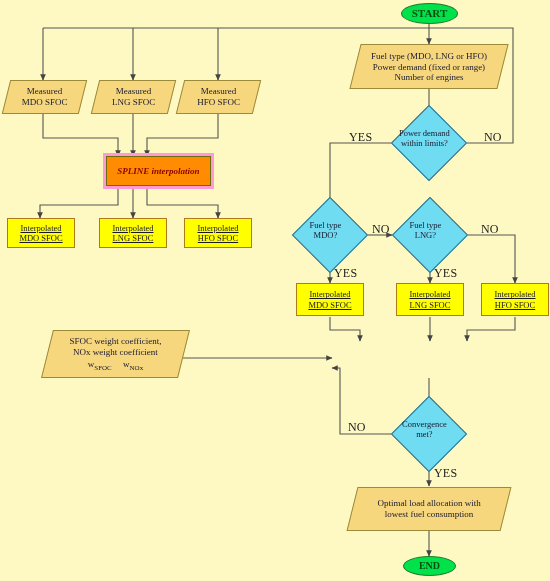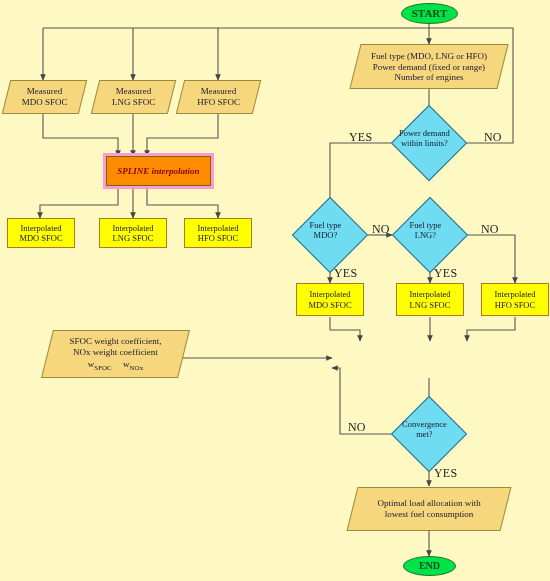--- a/index.html
+++ b/index.html
@@ -11,21 +11,21 @@
   .node{position:absolute;box-sizing:border-box;display:flex;
         align-items:center;justify-content:center;text-align:center;
         color:#1a1a2e;line-height:1.18;}
 
   
   .para{background:#F6D77E;border:1px solid #9a8a3a;
         transform:skewX(-14deg);}
   .para > .txt{transform:skewX(14deg);display:block;width:100%;}
 
   
-  .yrect{background:#FFFF00;border:1.2px solid #B07A1A;}
+  .yrect{background:#FFFF00;border:1.2px solid #B07A1A;text-decoration:underline;}
 
   
   .diamond{background:#6FDCF2;border:1.2px solid #2f6f86;
            transform:rotate(45deg);}
   .diamond > .txt{transform:rotate(-45deg);display:block;width:150%;
                   margin-left:-25%;}
 
   
   .proc{background:#FF8C00;border:1.4px solid #6b6b12;
         box-shadow:0 0 0 3px #FF9BD2;color:#8B0000;font-style:italic;font-weight:bold;}

